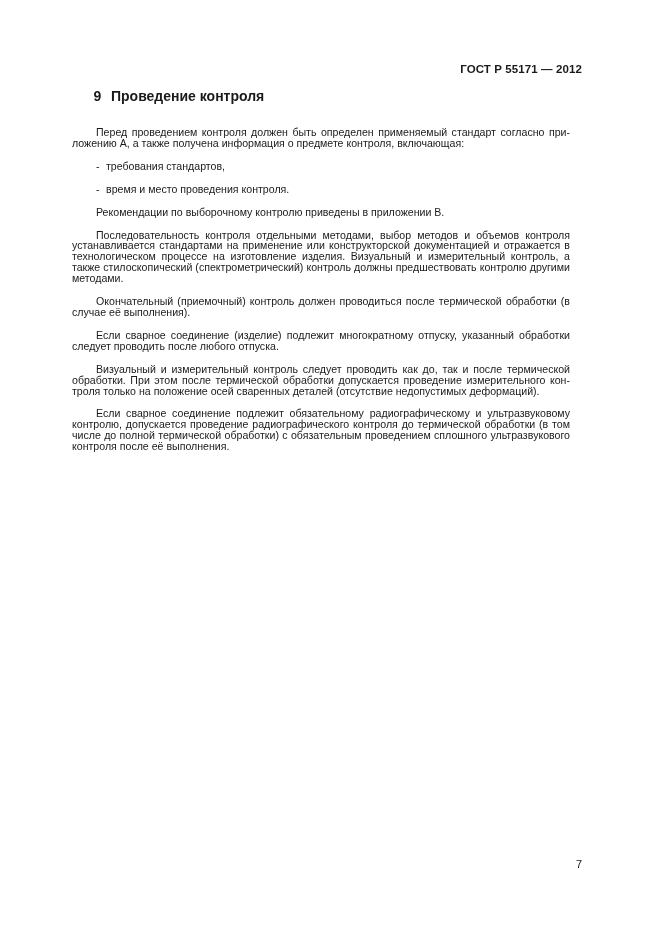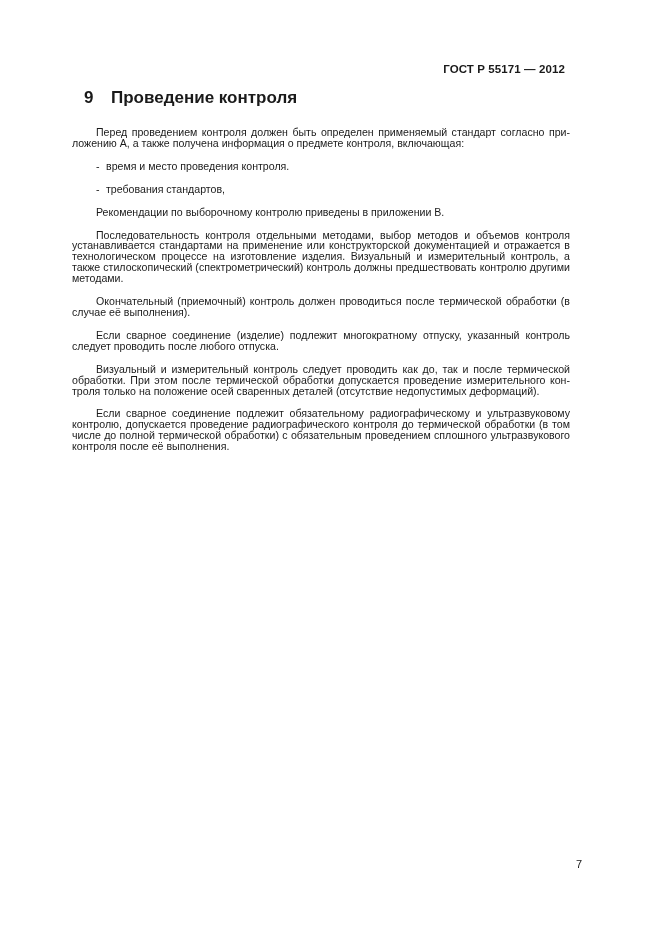--- a/index.html
+++ b/index.html
@@ -11,32 +11,33 @@
       width: 661px;
       height: 936px;
       position: relative;
       overflow: hidden;
       font-family: "Liberation Sans", sans-serif;
       color: #1a1a1a;
     }
     .header-code {
       position: absolute;
       top: 63px;
-      right: 96px;
+      right: 79px;
       font-size: 11.5px;
       font-weight: bold;
       letter-spacing: 0.1px;
     }
     .section-title {
       position: absolute;
       top: 88px;
       left: 84px;
-      font-size: 17px;
+      font-size: 14px;
       font-weight: bold;
       white-space: nowrap;
+      text-align: center;
     }
     .section-title .num {
       display: inline-block;
       width: 27px;
     }
     .body-text {
       position: absolute;
       top: 115px;
       left: 60px;
       width: 522px;
@@ -71,25 +72,25 @@
 <div>
 
   <div class="header-code">ГОСТ Р 55171 — 2012</div>
 
   <div class="section-title">
     <span class="num">9</span><span>Проведение контроля</span>
   </div>
 
   <div class="body-text">
     <p>Перед проведением контроля должен быть определен применяемый стандарт согласно при­ложению А, а также получена информация о предмете контроля, включающая:</p>
+    <p class="bullet"><span class="dash">-</span><span>требования стандартов,</span></p>
     <p class="bullet"><span class="dash">-</span><span>время и место проведения контроля.</span></p>
-    <p class="bullet"><span class="dash">-</span><span>требования стандартов,</span></p>
     <p>Рекомендации по выборочному контролю приведены в приложении В.</p>
     <p>Последовательность контроля отдельными методами, выбор методов и объемов контроля устанавливается стандартами на применение или конструкторской документацией и отражается в технологическом процессе на изготовление изделия. Визуальный и измерительный контроль, а также стилоскопический (спектрометрический) контроль должны предшествовать контролю другими мето­дами.</p>
     <p>Окончательный (приемочный) контроль должен проводиться после термической обработки (в случае её выполнения).</p>
-    <p>Если сварное соединение (изделие) подлежит многократному отпуску, указанный контроль следует проводить после любого отпуска.</p>
+    <p>Если сварное соединение (изделие) подлежит многократному отпуску, указанный обработки следует проводить после любого отпуска.</p>
     <p>Визуальный и измерительный контроль следует проводить как до, так и после термической обработки. При этом после термической обработки допускается проведение измерительного кон­троля только на положение осей сваренных деталей (отсутствие недопустимых деформаций).</p>
     <p>Если сварное соединение подлежит обязательному радиографическому и ультразвуковому контролю, допускается проведение радиографического контроля до термической обработки (в том числе до полной термической обработки) с обязательным проведением сплошного ультразвукового контроля после её выполнения.</p>
   </div>
 
   <div class="page-number">7</div>
 
 </div>
 
 </body></html>

